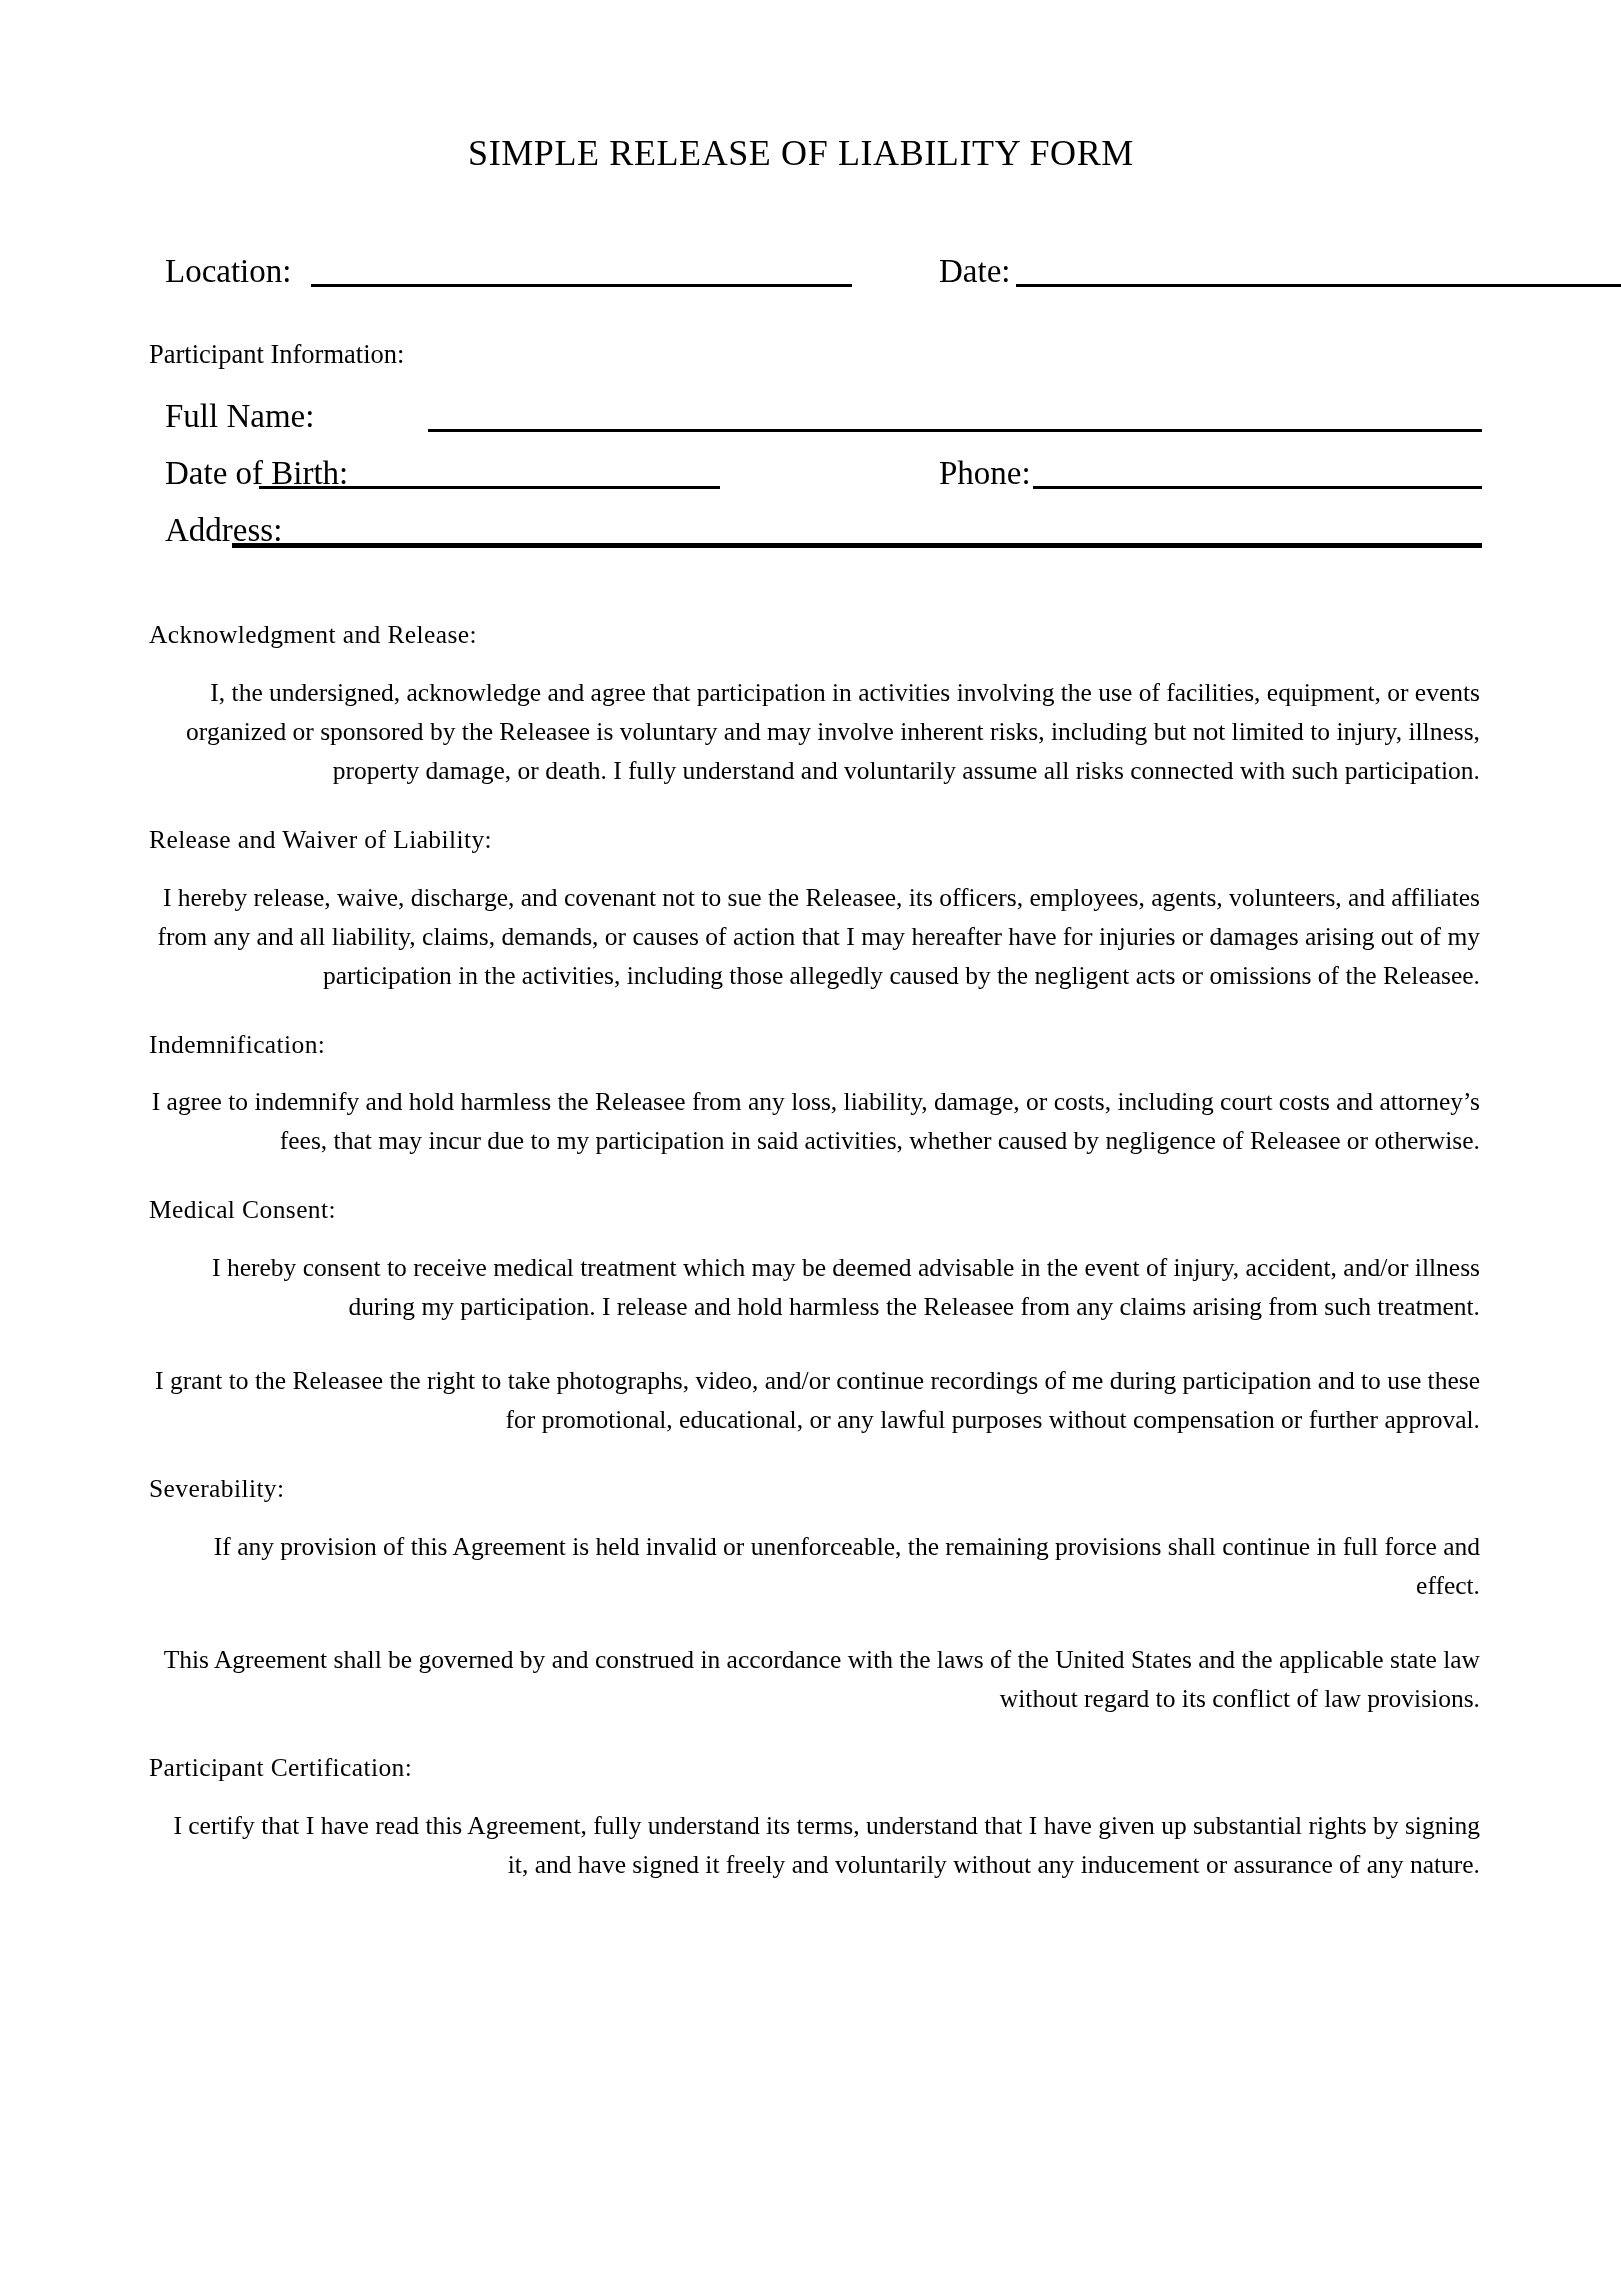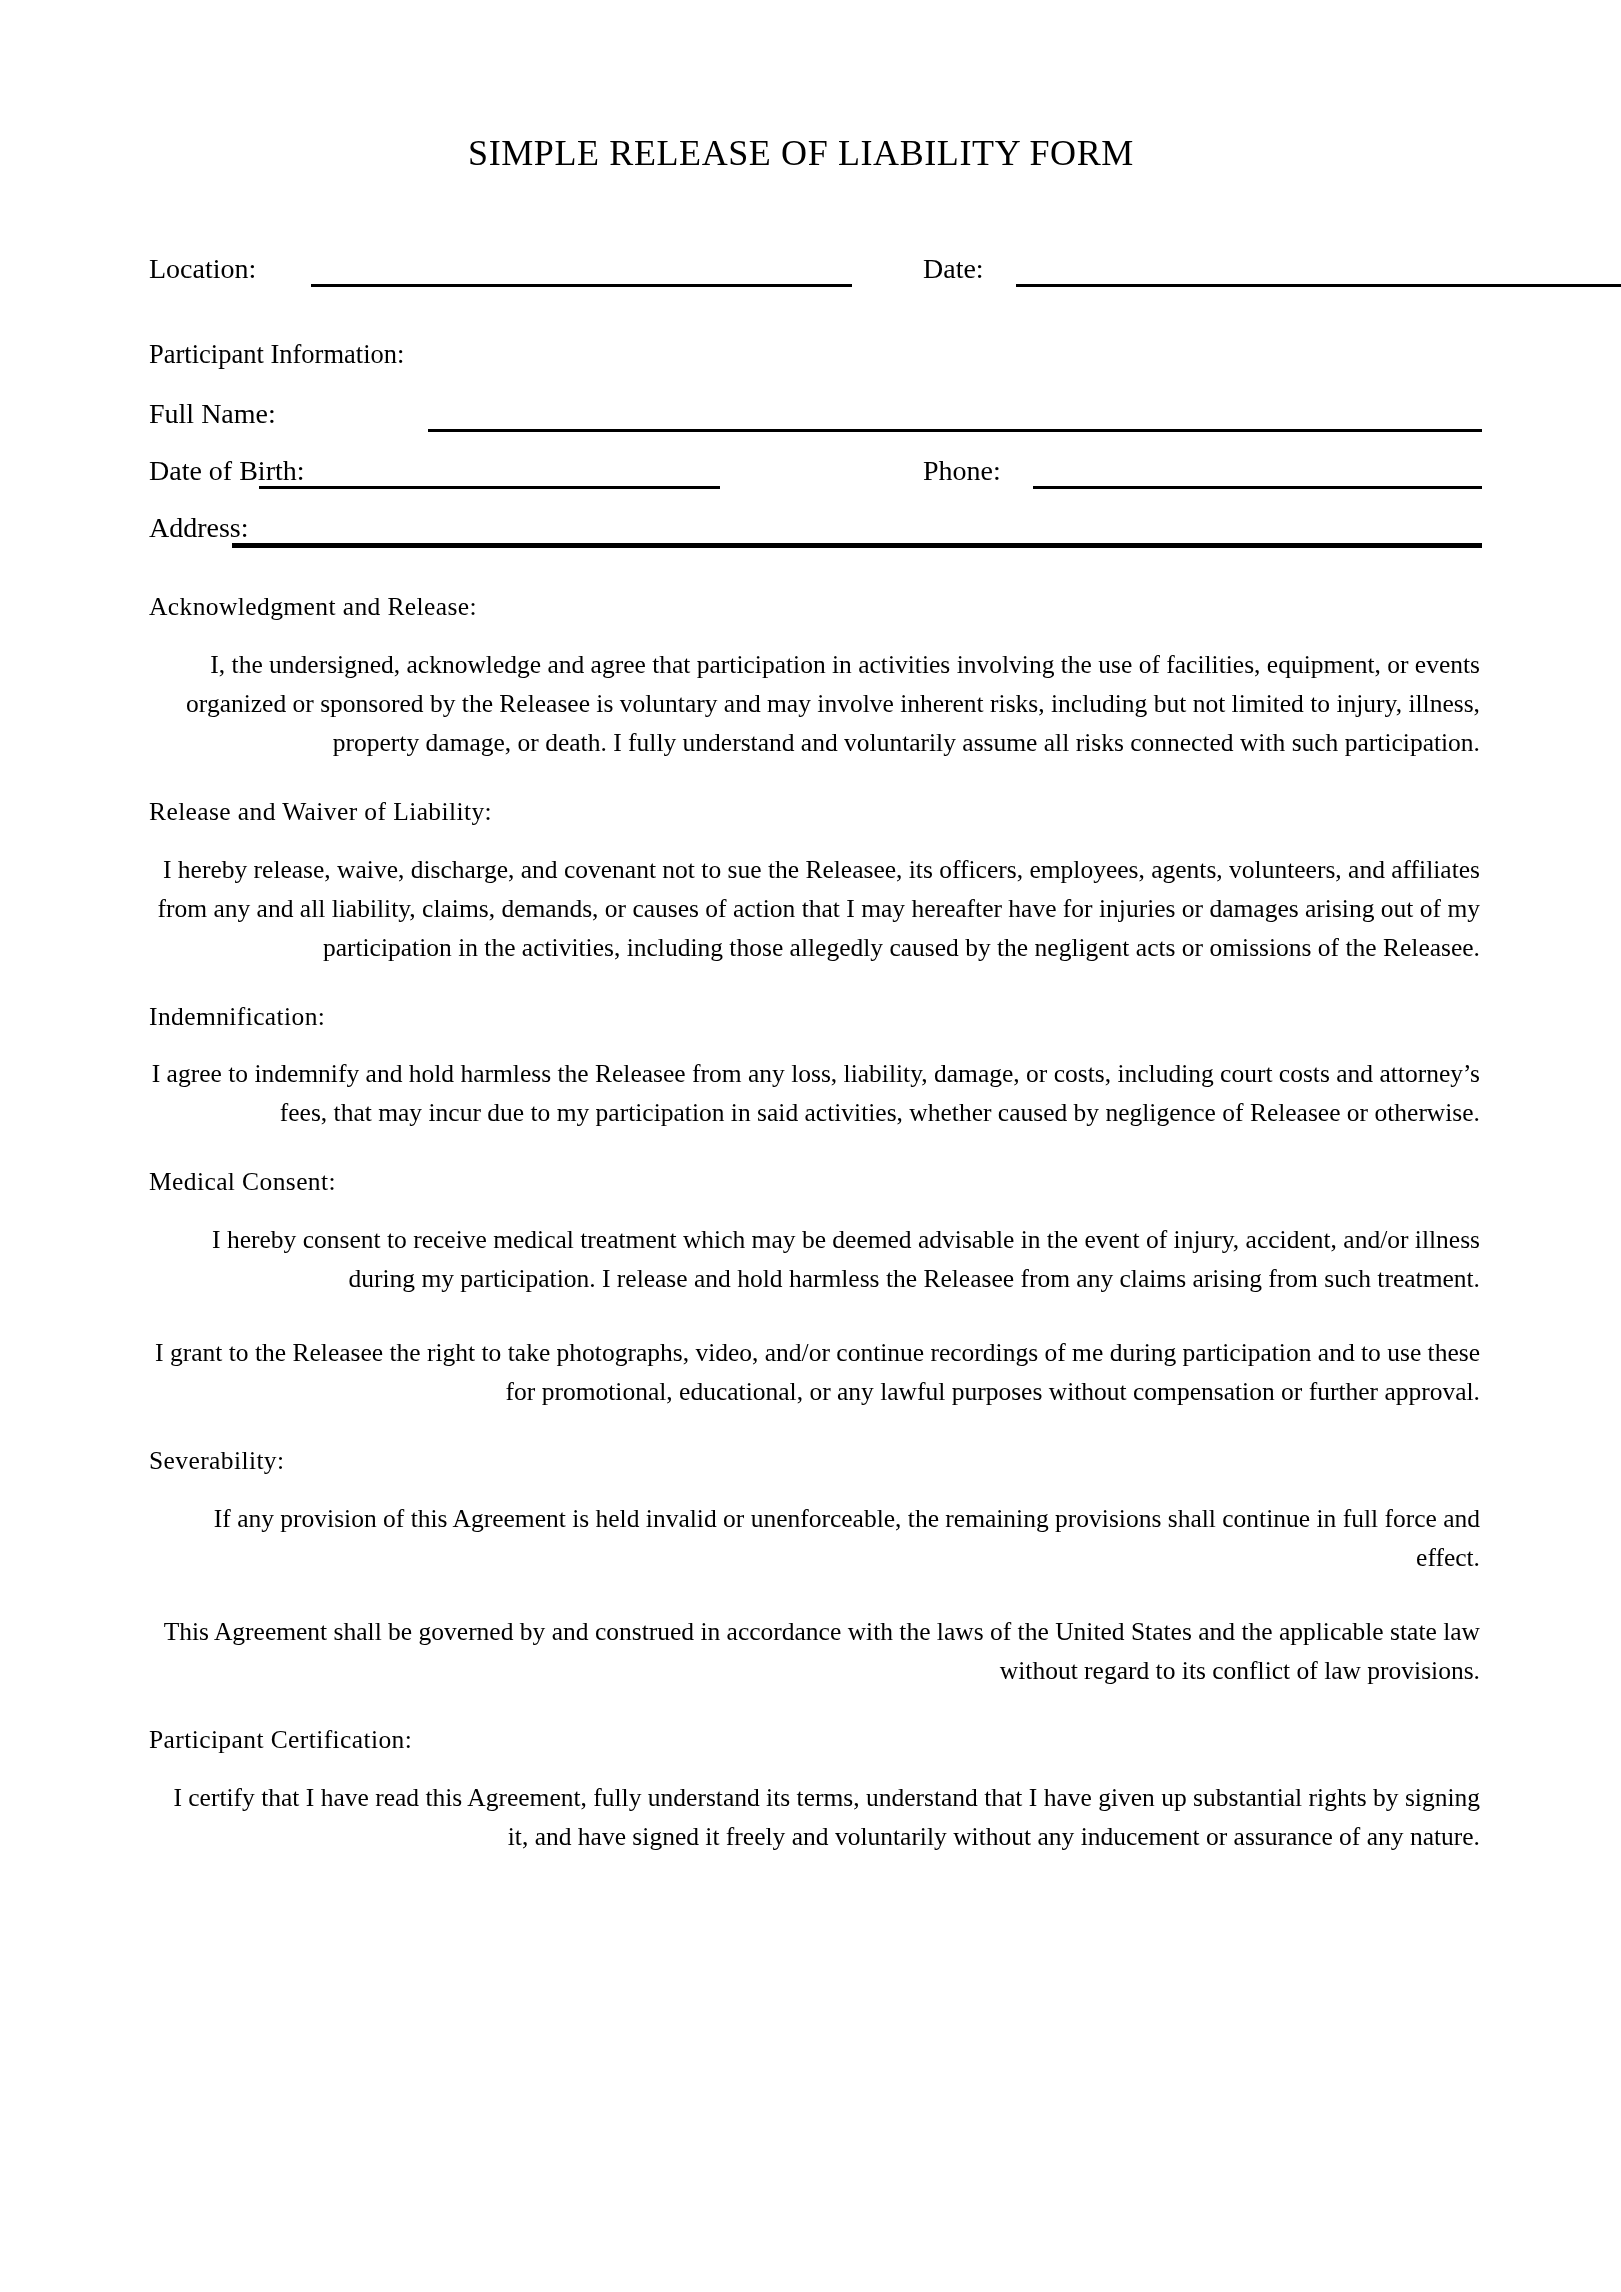--- a/index.html
+++ b/index.html
@@ -42,24 +42,25 @@
     left: 149px;
     top: 245px;
     width: 1333px;
   }
   .field-row {
     position: relative;
     height: 57px;
   }
   .field-label {
     position: absolute;
-    font-size: 28px;
+    font-size: 33px;
     line-height: 1;
     top: 9.8px;
     white-space: nowrap;
+    margin-left: 16px;
   }
   .rule {
     position: absolute;
     background: #000000;
     height: 2.9px;
     top: 39px;
   }
   .rule.thick { height: 4.9px; }
 
   
@@ -89,21 +90,21 @@
   .rule-phone { left: 884px; width: 449px; }
 
   
   .lbl-address { left: 0px; }
   .rule-address { left: 83px; width: 1250px; }
 
   
   .body-block {
     position: absolute;
     left: 149px;
-    top: 592px;
+    top: 620px;
     width: 1331px;
   }
   .section { margin: 0 0 0 0; }
   .section-heading {
     font-size: 25.5px;
     line-height: 1.15;
     margin: 0 0 23.5px 0;
     letter-spacing: 0.4px;
     font-weight: 400;
   }

